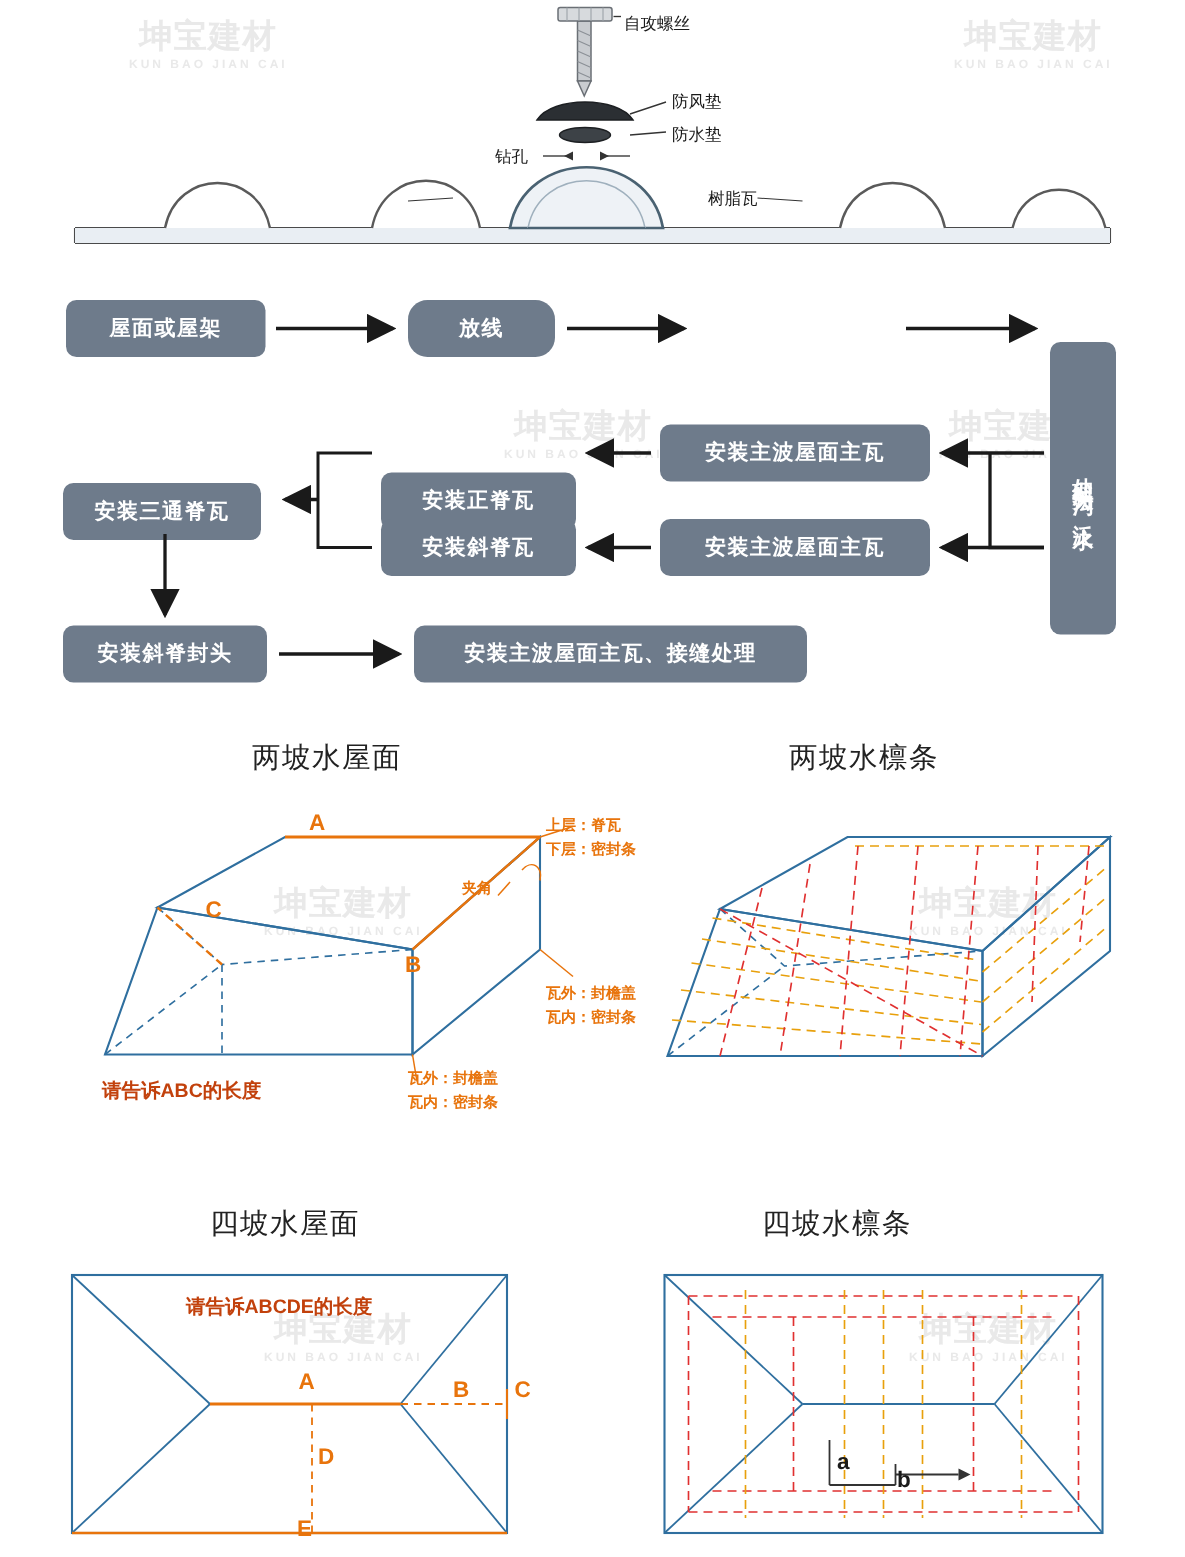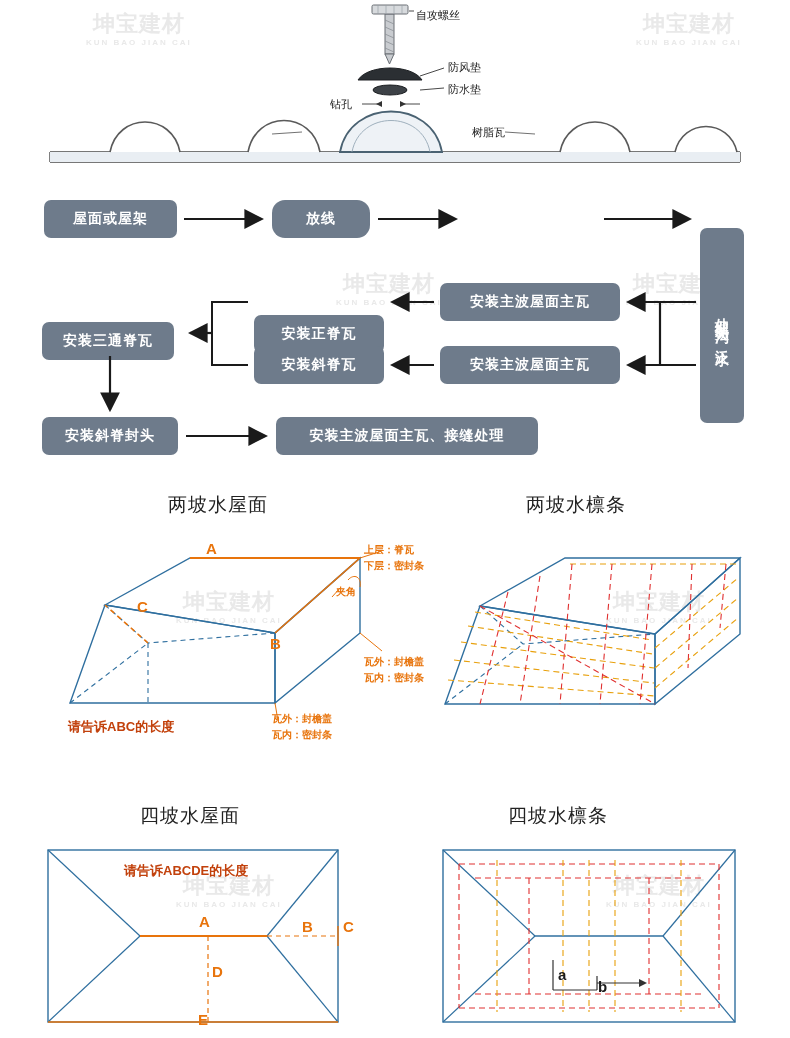--- a/index.html
+++ b/index.html
@@ -264,21 +264,21 @@
     <path d="M330,108 L352,126" stroke="#e8740c" stroke-width="1"></path>
     <path d="M245,178 L248,196" stroke="#e8740c" stroke-width="1"></path>
   </svg>
 
   <div class="letter" style="left:206px; top:540px;">A</div>
   <div class="letter" style="left:137px; top:598px;">C</div>
   <div class="letter" style="left:270px; top:635px;">B</div>
 
   <div class="note note-orange" style="left:364px; top:543px;">上层：脊瓦</div>
   <div class="note note-orange" style="left:364px; top:559px;">下层：密封条</div>
-  <div class="note note-orange" style="left:336px; top:585px;">夹角</div>
+  <div class="note note-orange" style="left:308px; top:585px;">夹角</div>
   <div class="note note-orange" style="left:364px; top:655px;">瓦外：封檐盖</div>
   <div class="note note-orange" style="left:364px; top:671px;">瓦内：密封条</div>
   <div class="note note-orange" style="left:272px; top:712px;">瓦外：封檐盖</div>
   <div class="note note-orange" style="left:272px; top:728px;">瓦内：密封条</div>
   <div class="note note-dark" style="left:68px; top:718px;">请告诉ABC的长度</div>
 
   <svg class="svg-layer" width="360" height="210" viewBox="0 0 360 210" style="left:420px; top:528px;">
 
     <path d="M60,78 L145,30 L320,30 L235,106 Z" fill="none" stroke="#2f6f9f" stroke-width="1.4"></path>
     <path d="M60,78 L235,106 L235,176 L25,176 Z" fill="none" stroke="#2f6f9f" stroke-width="1.4"></path>

